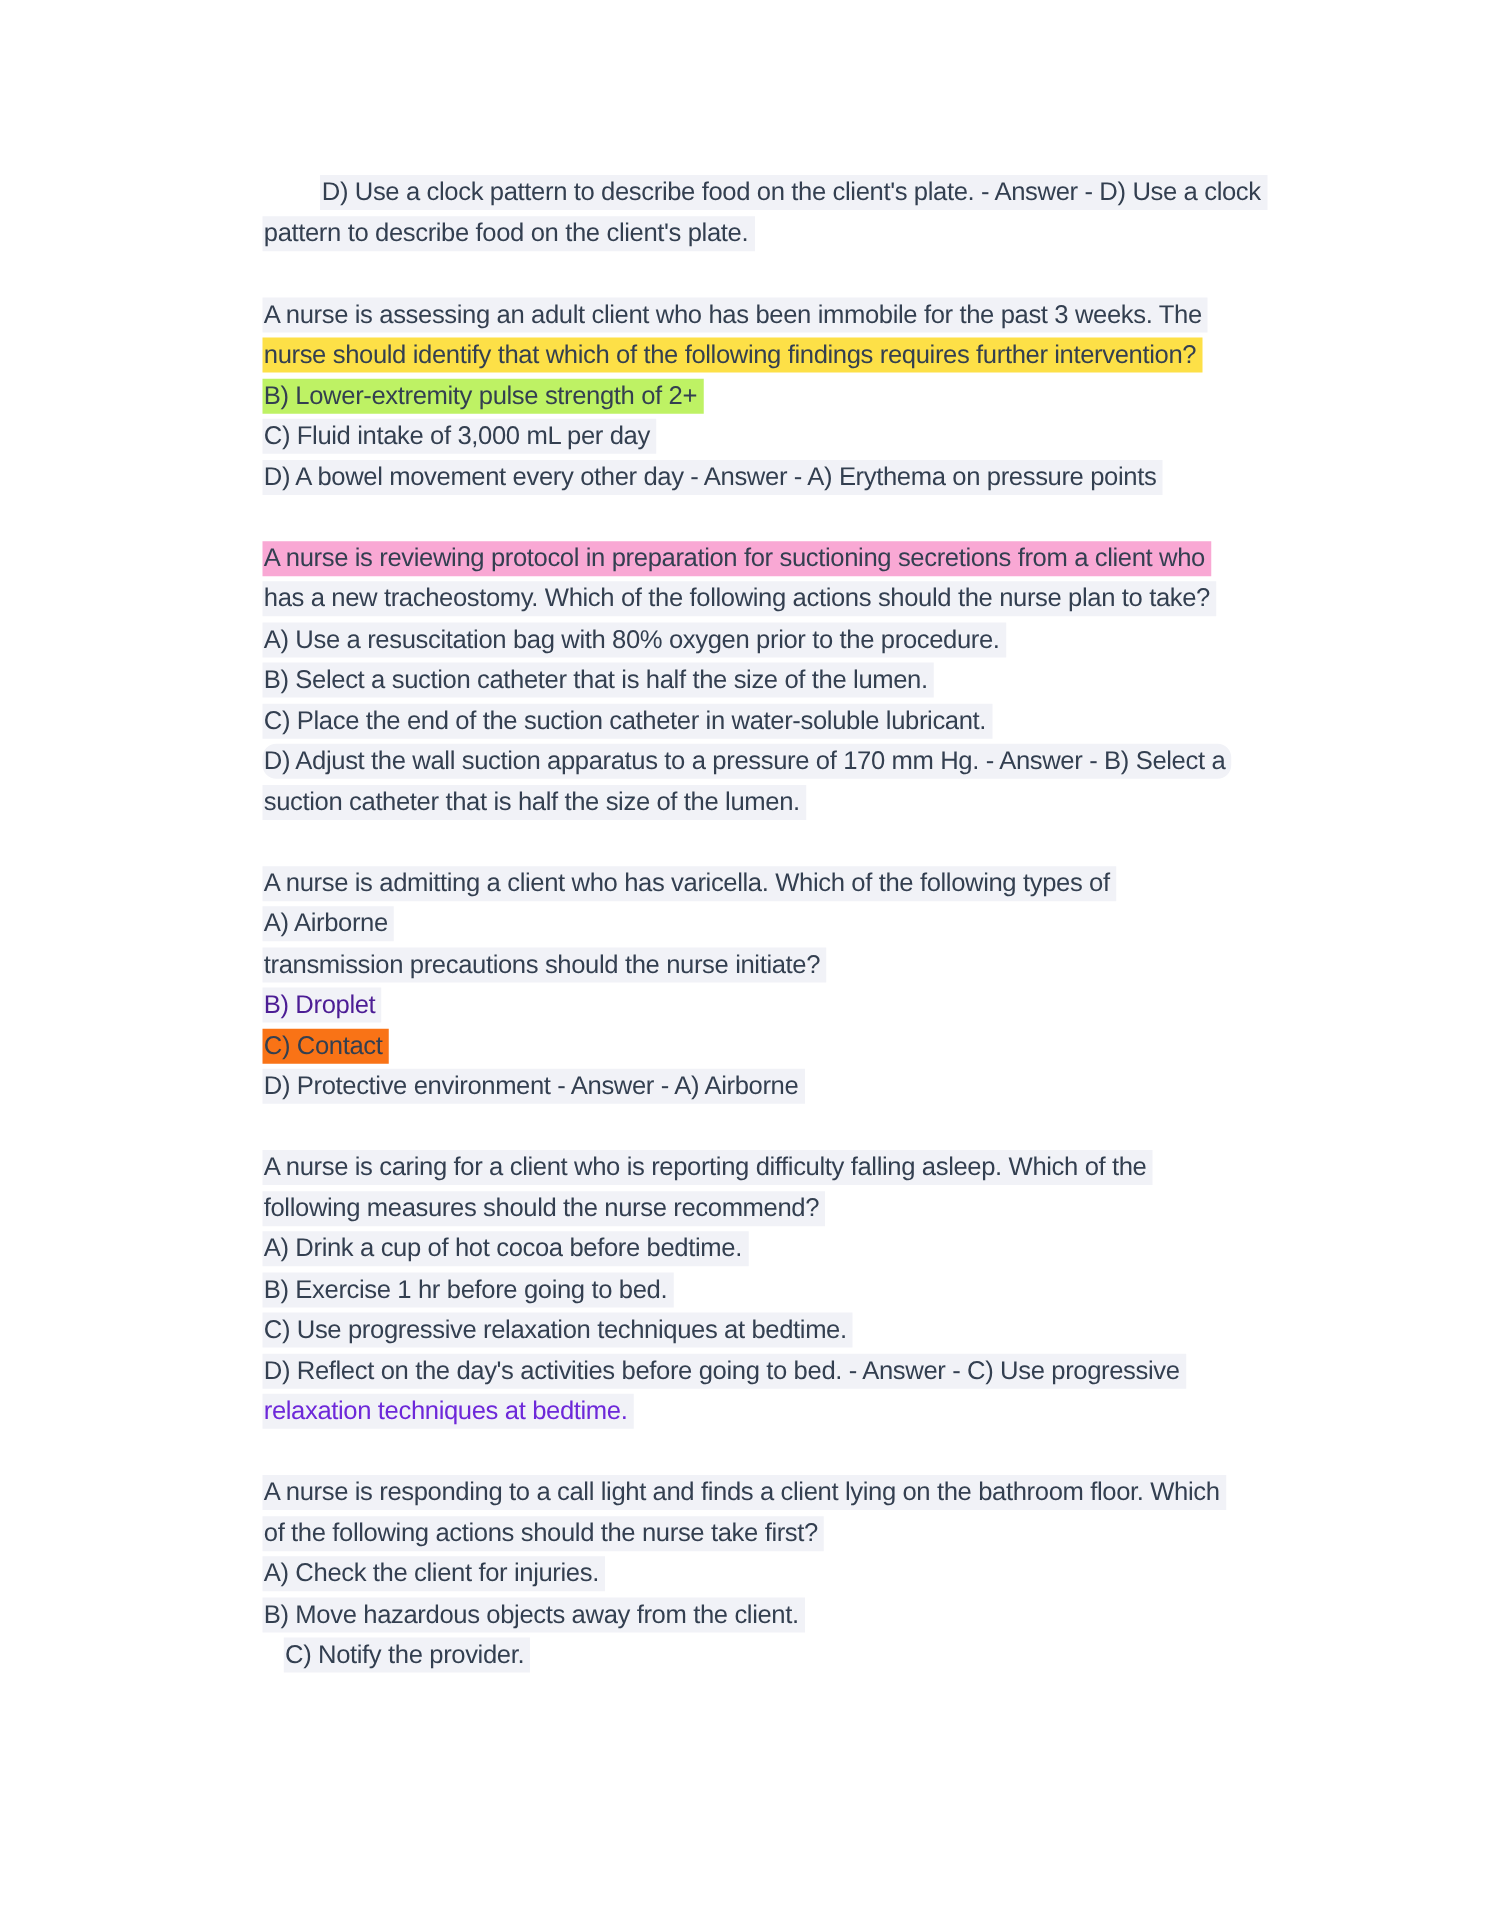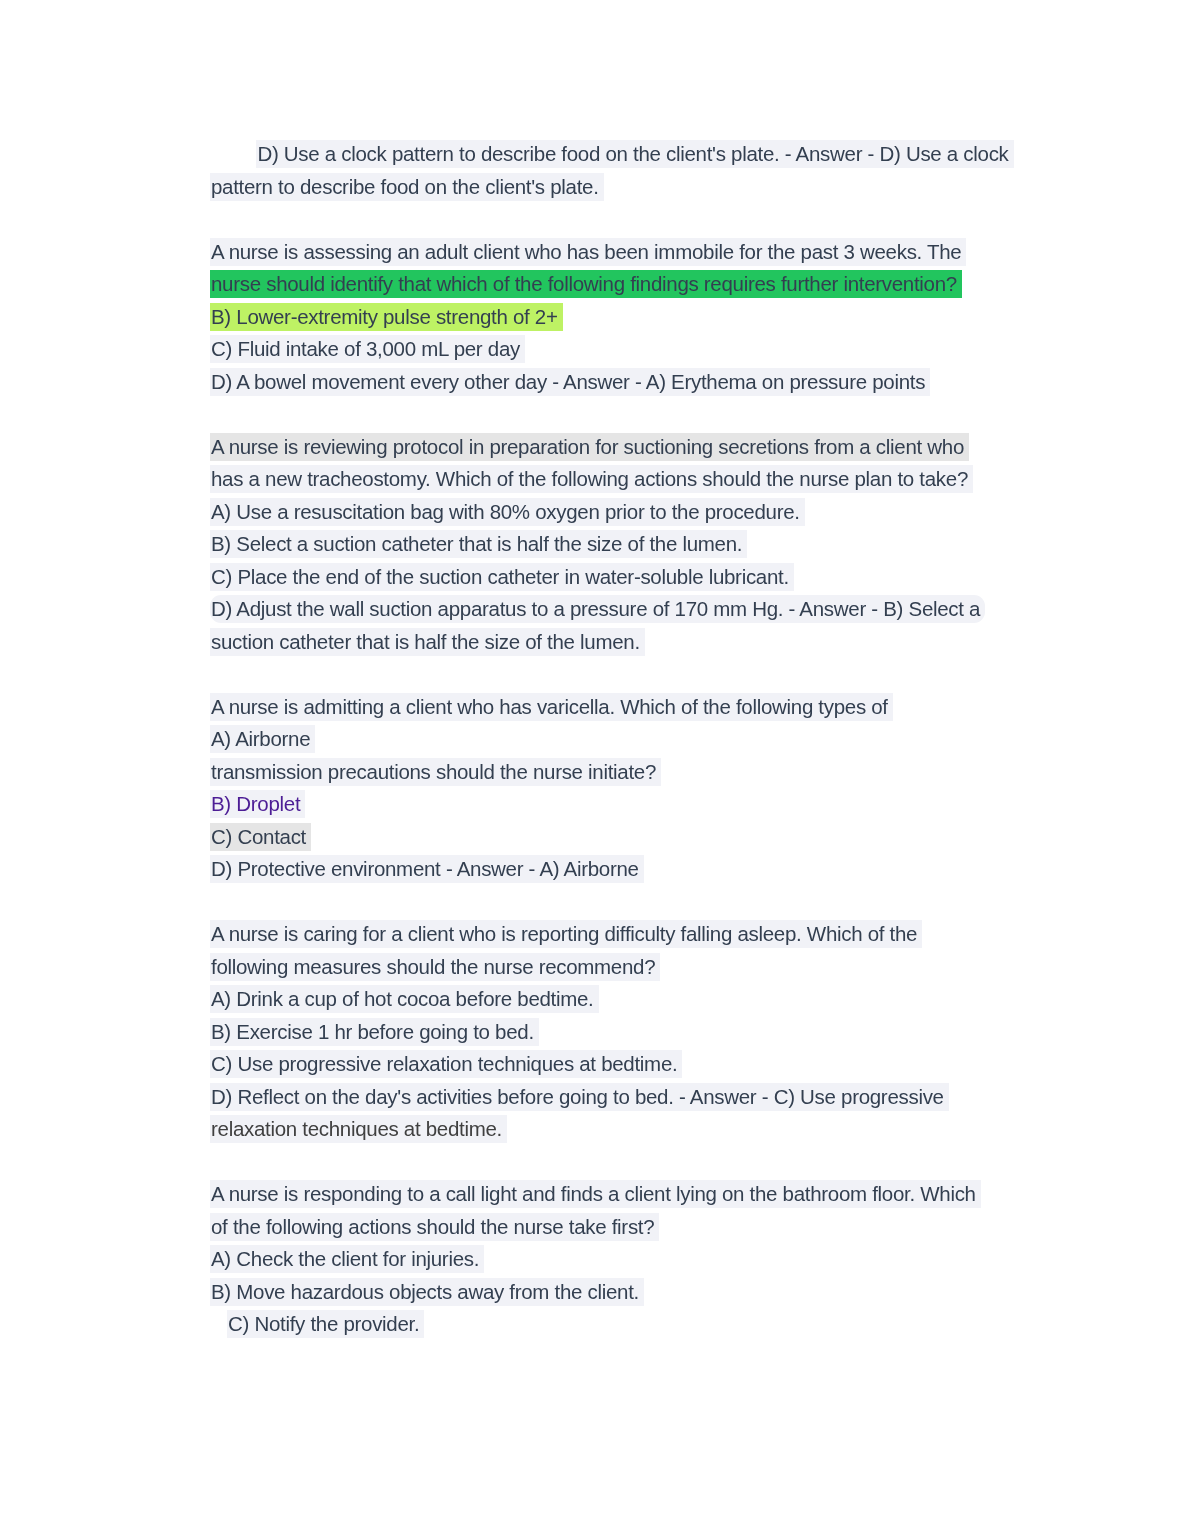--- a/index.html
+++ b/index.html
@@ -40,50 +40,50 @@
 <body>
 
 <div class="page">
   <div class="content">
       <div class="block">
         <div class="line" style="color: rgb(51, 63, 80); text-align: center;"><span style="background: rgb(241, 242, 247);">D) Use a clock pattern to describe food on the client's plate. - Answer - D) Use a clock</span></div>
         <div class="line" style="color: rgb(51, 63, 80);"><span style="background: rgb(241, 242, 247);">pattern to describe food on the client's plate.</span></div>
       </div>
       <div class="block">
         <div class="line" style="color: rgb(51, 63, 80);"><span style="background: rgb(241, 242, 247);">A nurse is assessing an adult client who has been immobile for the past 3 weeks. The</span></div>
-        <div class="line" style="color: rgb(51, 63, 80);"><span style="background: #22c55e;">nurse should identify that which of the following findings requires further intervention?</span></div>
+        <div class="line" style="color: rgb(51, 63, 80);"><span style="background: #fde047;">nurse should identify that which of the following findings requires further intervention?</span></div>
         <div class="line" style="color: rgb(51, 63, 80);"><span style="background: #bef264;">B) Lower-extremity pulse strength of 2+</span></div>
         <div class="line" style="color: rgb(51, 63, 80);"><span style="background: rgb(241, 242, 247);">C) Fluid intake of 3,000 mL per day</span></div>
         <div class="line" style="color: rgb(51, 63, 80);"><span style="background: rgb(241, 242, 247);">D) A bowel movement every other day - Answer - A) Erythema on pressure points</span></div>
       </div>
       <div class="block">
-        <div class="line" style="color: rgb(51, 63, 80);"><span style="background: #e5e5e5;">A nurse is reviewing protocol in preparation for suctioning secretions from a client who</span></div>
+        <div class="line" style="color: rgb(51, 63, 80);"><span style="background: #f9a8d4;">A nurse is reviewing protocol in preparation for suctioning secretions from a client who</span></div>
         <div class="line" style="color: rgb(51, 63, 80);"><span style="background: rgb(241, 242, 247);">has a new tracheostomy. Which of the following actions should the nurse plan to take?</span></div>
         <div class="line" style="color: rgb(51, 63, 80);"><span style="background: rgb(241, 242, 247);">A) Use a resuscitation bag with 80% oxygen prior to the procedure.</span></div>
         <div class="line" style="color: rgb(51, 63, 80);"><span style="background: rgb(241, 242, 247);">B) Select a suction catheter that is half the size of the lumen.</span></div>
         <div class="line" style="color: rgb(51, 63, 80);"><span style="background: rgb(241, 242, 247);">C) Place the end of the suction catheter in water-soluble lubricant.</span></div>
         <div class="line" style="color: rgb(51, 63, 80);"><span style="background: rgb(241, 242, 247); border-radius: 11px;">D) Adjust the wall suction apparatus to a pressure of 170 mm Hg. - Answer - B) Select a</span></div>
         <div class="line" style="color: rgb(51, 63, 80);"><span style="background: rgb(241, 242, 247);">suction catheter that is half the size of the lumen.</span></div>
       </div>
       <div class="block">
         <div class="line" style="color: rgb(51, 63, 80);"><span style="background: rgb(241, 242, 247);">A nurse is admitting a client who has varicella. Which of the following types of</span></div>
         <div class="line" style="color: rgb(51, 63, 80);"><span style="background: rgb(241, 242, 247);">A) Airborne</span></div>
         <div class="line" style="color: rgb(51, 63, 80);"><span style="background: rgb(241, 242, 247);">transmission precautions should the nurse initiate?</span></div>
         <div class="line" style="color: #4c1d95;"><span style="background: rgb(241, 242, 247);">B) Droplet</span></div>
-        <div class="line" style="color: rgb(51, 63, 80);"><span style="background: #e5e5e5; margin-top: 10px;">C) Contact</span></div>
+        <div class="line" style="color: rgb(51, 63, 80);"><span style="background: #f97316; margin-top: 10px;">C) Contact</span></div>
         <div class="line" style="color: rgb(51, 63, 80);"><span style="background: rgb(241, 242, 247);">D) Protective environment - Answer - A) Airborne</span></div>
       </div>
       <div class="block">
         <div class="line" style="color: rgb(51, 63, 80);"><span style="background: rgb(241, 242, 247);">A nurse is caring for a client who is reporting difficulty falling asleep. Which of the</span></div>
         <div class="line" style="color: rgb(51, 63, 80);"><span style="background: rgb(241, 242, 247);">following measures should the nurse recommend?</span></div>
         <div class="line" style="color: rgb(51, 63, 80);"><span style="background: rgb(241, 242, 247);">A) Drink a cup of hot cocoa before bedtime.</span></div>
         <div class="line" style="color: rgb(51, 63, 80);"><span style="background: rgb(241, 242, 247);">B) Exercise 1 hr before going to bed.</span></div>
         <div class="line" style="color: rgb(51, 63, 80);"><span style="background: rgb(241, 242, 247);">C) Use progressive relaxation techniques at bedtime.</span></div>
         <div class="line" style="color: rgb(51, 63, 80);"><span style="background: rgb(241, 242, 247);">D) Reflect on the day's activities before going to bed. - Answer - C) Use progressive</span></div>
-        <div class="line" style="color: #404040;"><span style="background: rgb(241, 242, 247);">relaxation techniques at bedtime.</span></div>
+        <div class="line" style="color: #6d28d9;"><span style="background: rgb(241, 242, 247);">relaxation techniques at bedtime.</span></div>
       </div>
       <div class="block">
         <div class="line" style="color: rgb(51, 63, 80);"><span style="background: rgb(241, 242, 247);">A nurse is responding to a call light and finds a client lying on the bathroom floor. Which</span></div>
         <div class="line" style="color: rgb(51, 63, 80);"><span style="background: rgb(241, 242, 247);">of the following actions should the nurse take first?</span></div>
         <div class="line" style="color: rgb(51, 63, 80);"><span style="background: rgb(241, 242, 247);">A) Check the client for injuries.</span></div>
         <div class="line" style="color: rgb(51, 63, 80);"><span style="background: rgb(241, 242, 247);">B) Move hazardous objects away from the client.</span></div>
         <div class="line" style="color: rgb(51, 63, 80); padding-left: 17px;"><span style="background: rgb(241, 242, 247);">C) Notify the provider.</span></div>
       </div>
     </div>
 </div>

